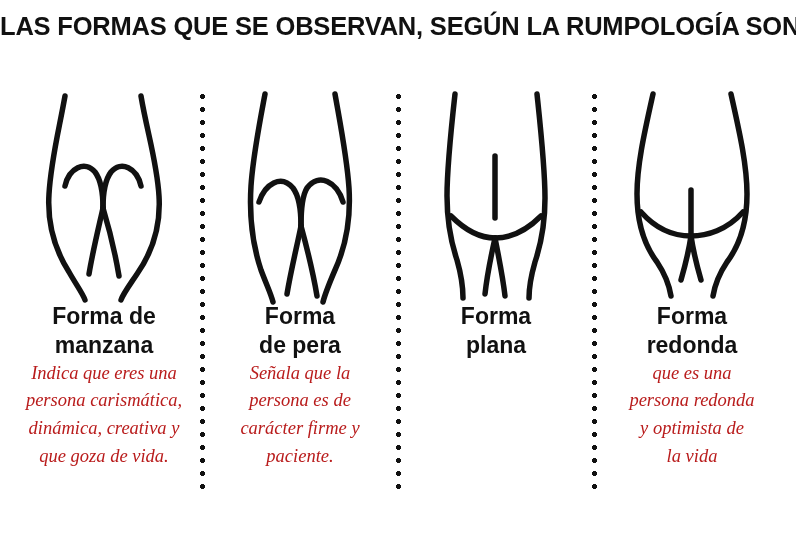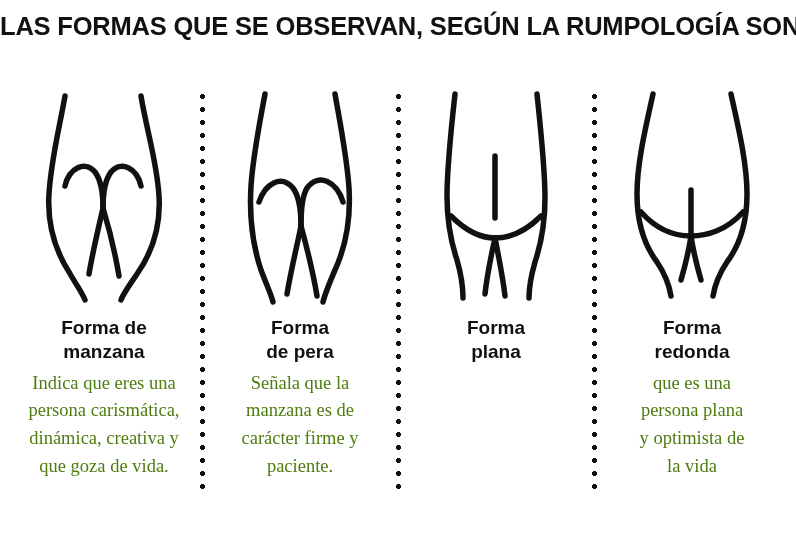--- a/index.html
+++ b/index.html
@@ -76,34 +76,34 @@
     justify-content: center;
     padding-top: 44px;
     box-sizing: border-box;
   }
   .art svg {
     display: block;
   }
   .heading {
     font-family: "Liberation Sans", sans-serif;
     font-weight: bold;
-    font-size: 19px;
+    font-size: 23px;
     line-height: 1.25;
     text-align: center;
     color: #111111;
-    margin-top: 20px;
+    margin-top: 6px;
     white-space: pre-line;
   }
   .desc {
     font-family: "Liberation Serif", serif;
+    font-style: italic;
     font-size: 18.5px;
     line-height: 1.5;
     text-align: center;
-    color: #4d7c0f;
-    margin-top: 6px;
+    color: #b91c1c;
     padding: 0 6px;
     white-space: pre-line;
   }
 </style>
 </head>
 <body>
 
 <div class="page">
 
   <div class="title">LAS FORMAS QUE SE OBSERVAN, SEGÚN LA RUMPOLOGÍA SON:</div>
@@ -142,21 +142,21 @@
             <path d="M34 112 C40 94, 56 84, 68 98 C74 106, 76 122, 76 136"></path>
             <path d="M118 112 C112 92, 94 82, 82 98 C77 106, 76 122, 76 136"></path>
             <path d="M76 136 C72 156, 66 180, 62 204"></path>
             <path d="M76 136 C82 158, 88 182, 92 206"></path>
           </g>
         </svg>
       </div>
       <div class="heading">Forma
 de pera</div>
       <div class="desc">Señala que la
-manzana es de
+persona es de
 carácter firme y
 paciente.</div>
     </div>
 
     <div class="sep"></div>
 
     <div class="col">
       <div class="art">
         <svg width="150" height="215" viewBox="0 0 150 215" fill="none" xmlns="http://www.w3.org/2000/svg">
           <g stroke="#111111" stroke-width="5.5" stroke-linecap="round" fill="none">
@@ -186,19 +186,19 @@
             <path d="M126 122 C110 140, 90 146, 74 146"></path>
             <path d="M74 100 C74 116, 74 132, 74 146"></path>
             <path d="M74 146 C72 160, 68 176, 64 190"></path>
             <path d="M74 146 C76 160, 80 176, 84 190"></path>
           </g>
         </svg>
       </div>
       <div class="heading">Forma
 redonda</div>
       <div class="desc">que es una
-persona plana
+persona redonda
 y optimista de
 la vida</div>
     </div>
 
   </div>
 </div>
 
 </body></html>

